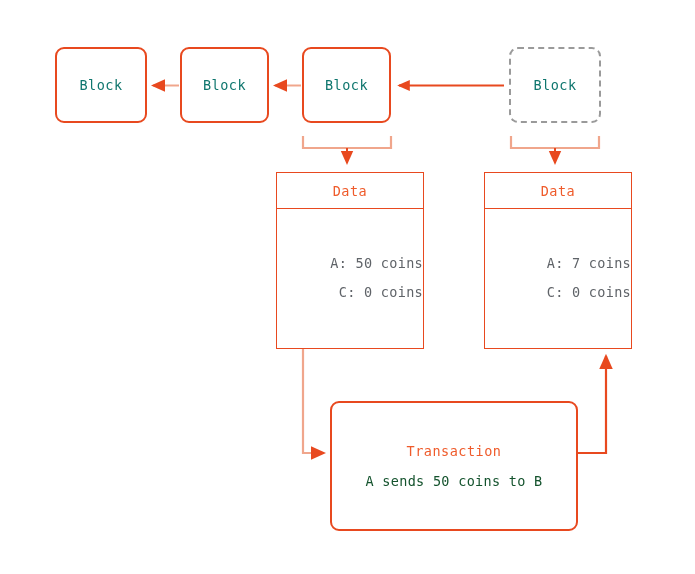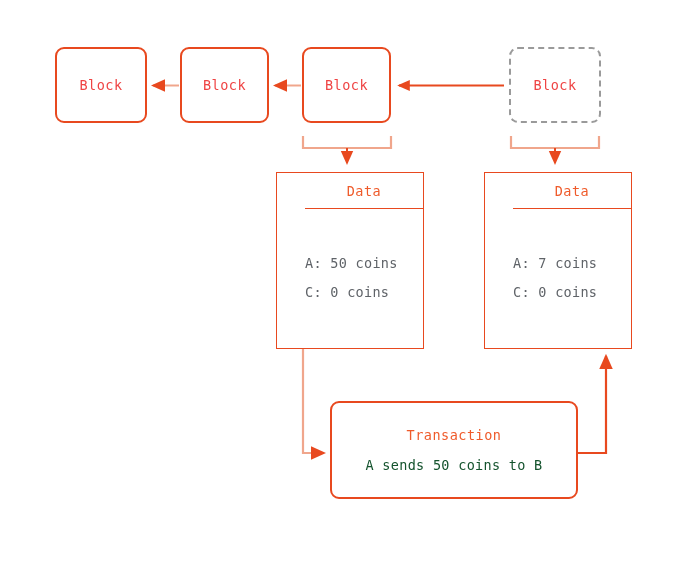--- a/index.html
+++ b/index.html
@@ -17,41 +17,40 @@
     background: #ffffff;
     overflow: hidden;
   }
 
   
   .block {
     position: absolute;
     box-sizing: border-box;
     border: 2.5px solid #e8491f;
     border-radius: 9px;
-    color: #ef4444;
+    color: #0f766e;
     font-size: 13.5px;
     display: flex;
     align-items: center;
     justify-content: center;
     background: #ffffff;
     letter-spacing: 0.5px;
   }
   .block.ghost {
     border: 2px dashed #9a9a9a;
   }
 
   
   .databox {
     position: absolute;
     box-sizing: border-box;
     border: 1.6px solid #e8491f;
     background: #ffffff;
     display: flex;
     flex-direction: column;
-    padding-left: 28px;
   }
   .databox .dhead {
     height: 35px;
     flex: none;
     border-bottom: 1.6px solid #e8491f;
     color: #ef5b2b;
     font-size: 13.5px;
     display: flex;
     align-items: center;
     justify-content: center;
@@ -61,21 +60,21 @@
     flex: 1;
     display: flex;
     flex-direction: column;
     justify-content: center;
     gap: 13px;
     padding: 4px 0 6px 0;
   }
   .databox .drow {
     color: #5f6368;
     font-size: 13.5px;
-    text-align: left;
+    text-align: right;
     letter-spacing: 0.3px;
   }
 
   
   .txbox {
     position: absolute;
     box-sizing: border-box;
     border: 2.5px solid #e8491f;
     border-radius: 9px;
     background: #ffffff;
@@ -166,18 +165,18 @@
   </div>
 
   <div class="databox" style="left:484px; top:172px; width:148px; height:177px;">
     <div class="dhead">Data</div>
     <div class="dbody">
       <div class="drow">A: 7 coins</div>
       <div class="drow">C: 0 coins</div>
     </div>
   </div>
 
-  <div class="txbox" style="left:330px; top:401px; width:248px; height:98px;">
+  <div class="txbox" style="left:330px; top:401px; width:248px; height:130px;">
     <div class="txtitle">Transaction</div>
     <div class="txbody">A sends 50 coins to B</div>
   </div>
 
 </div>
 
 </body></html>

